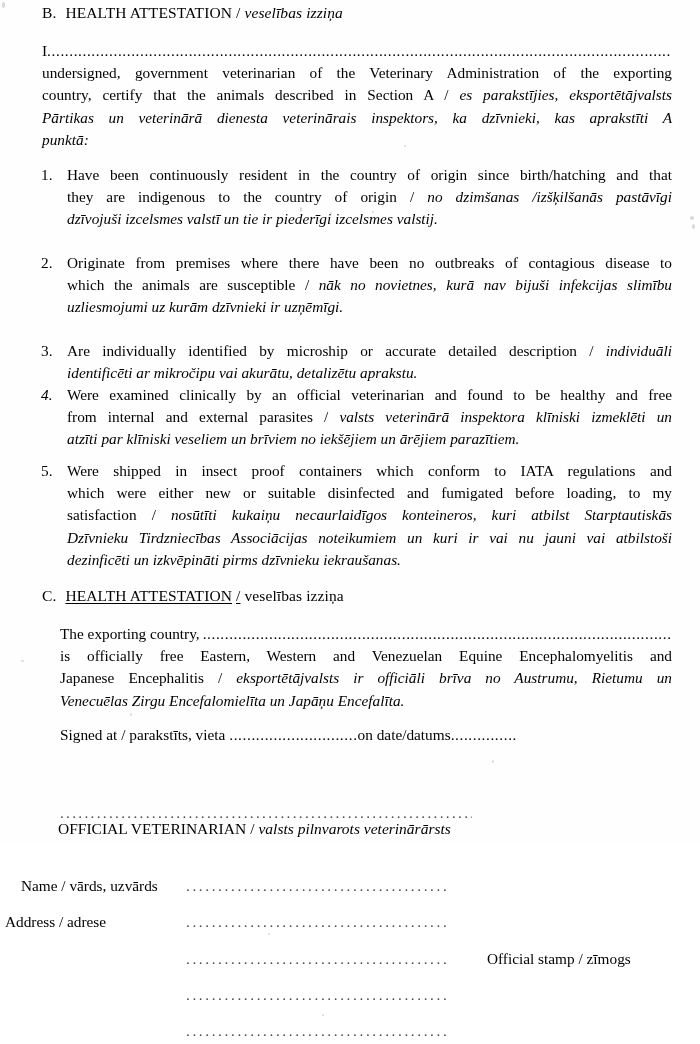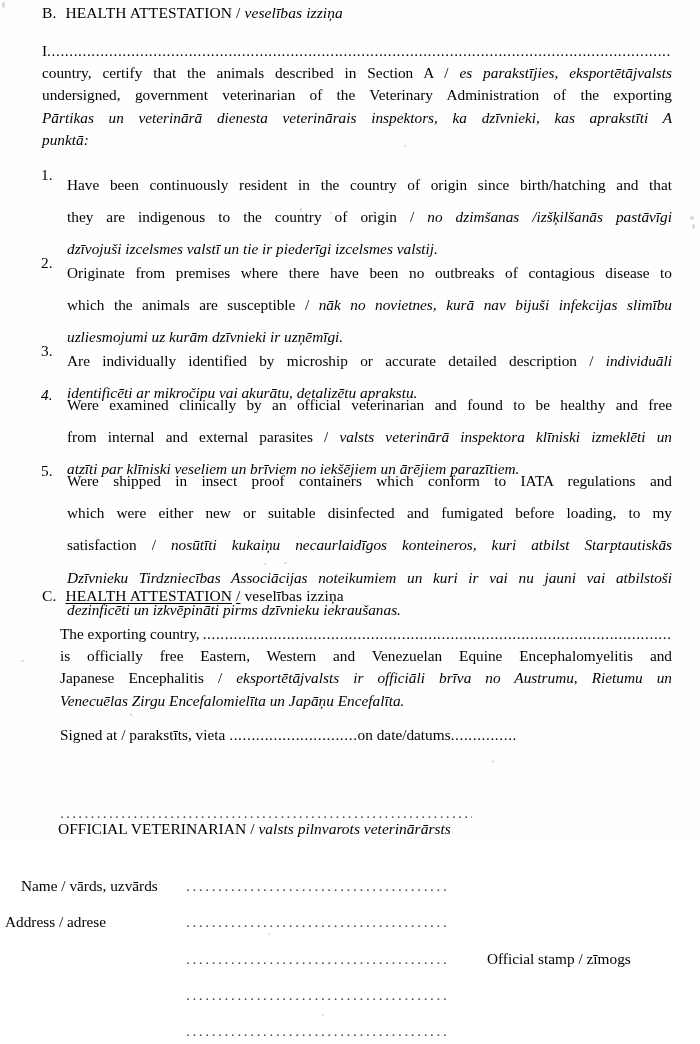--- a/index.html
+++ b/index.html
@@ -52,21 +52,21 @@
     left: 0;
     top: 0;
     width: 24px;
     text-align: left;
   }
   .item .body {
     margin-left: 26px;
     text-align: justify;
     text-justify: inter-word;
   }
-  .item .body > .ln { display: block; margin-top: 10px; }
+  .item .body > .ln { display: block; }
   .item .body > .ln.j {
     text-align: justify;
     text-align-last: justify;
   }
 
   
   .dots {
     font-size: 15.3px;
     letter-spacing: 0.6px;
   }
@@ -99,26 +99,26 @@
 <div class="page">
 
   <div class="section-head" style="left:42px; top:4px;">
     <span class="sec-letter">B.</span><span>HEALTH ATTESTATION</span><span style="margin:0 4px 0 4px;">/</span><span class="ital">veselības izziņa</span>
   </div>
 
   <div class="para" style="left:42px; top:40px; width:630px;">
     <div style="white-space:nowrap; overflow:hidden;">
       <span>I</span><span class="dots">................................................................................................................................................</span>
     </div>
+    <div style="text-align:justify; text-align-last:justify;">undersigned, government veterinarian of the Veterinary Administration of the exporting</div>
     <div style="text-align:justify; text-align-last:justify;">
       <span>country, certify that the animals described in Section A</span>
       <span>/</span>
       <span class="ital">es parakstījies, eksportētājvalsts</span>
     </div>
-    <div style="text-align:justify; text-align-last:justify;">undersigned, government veterinarian of the Veterinary Administration of the exporting</div>
     <div class="ital" style="text-align:justify; text-align-last:justify;">Pārtikas un veterinārā dienesta veterinārais inspektors, ka dzīvnieki, kas aprakstīti A</div>
     <div class="ital">punktā:</div>
   </div>
 
   <div class="item" style="left:41px; top:164px; width:631px;">
     <span class="num">1.</span>
     <span class="body" style="display:block;">
       <span class="ln j">Have been continuously resident in the country of origin since birth/hatching and that</span>
       <span class="ln j"><span>they are indigenous to the country of origin</span>
         <span>/</span>

